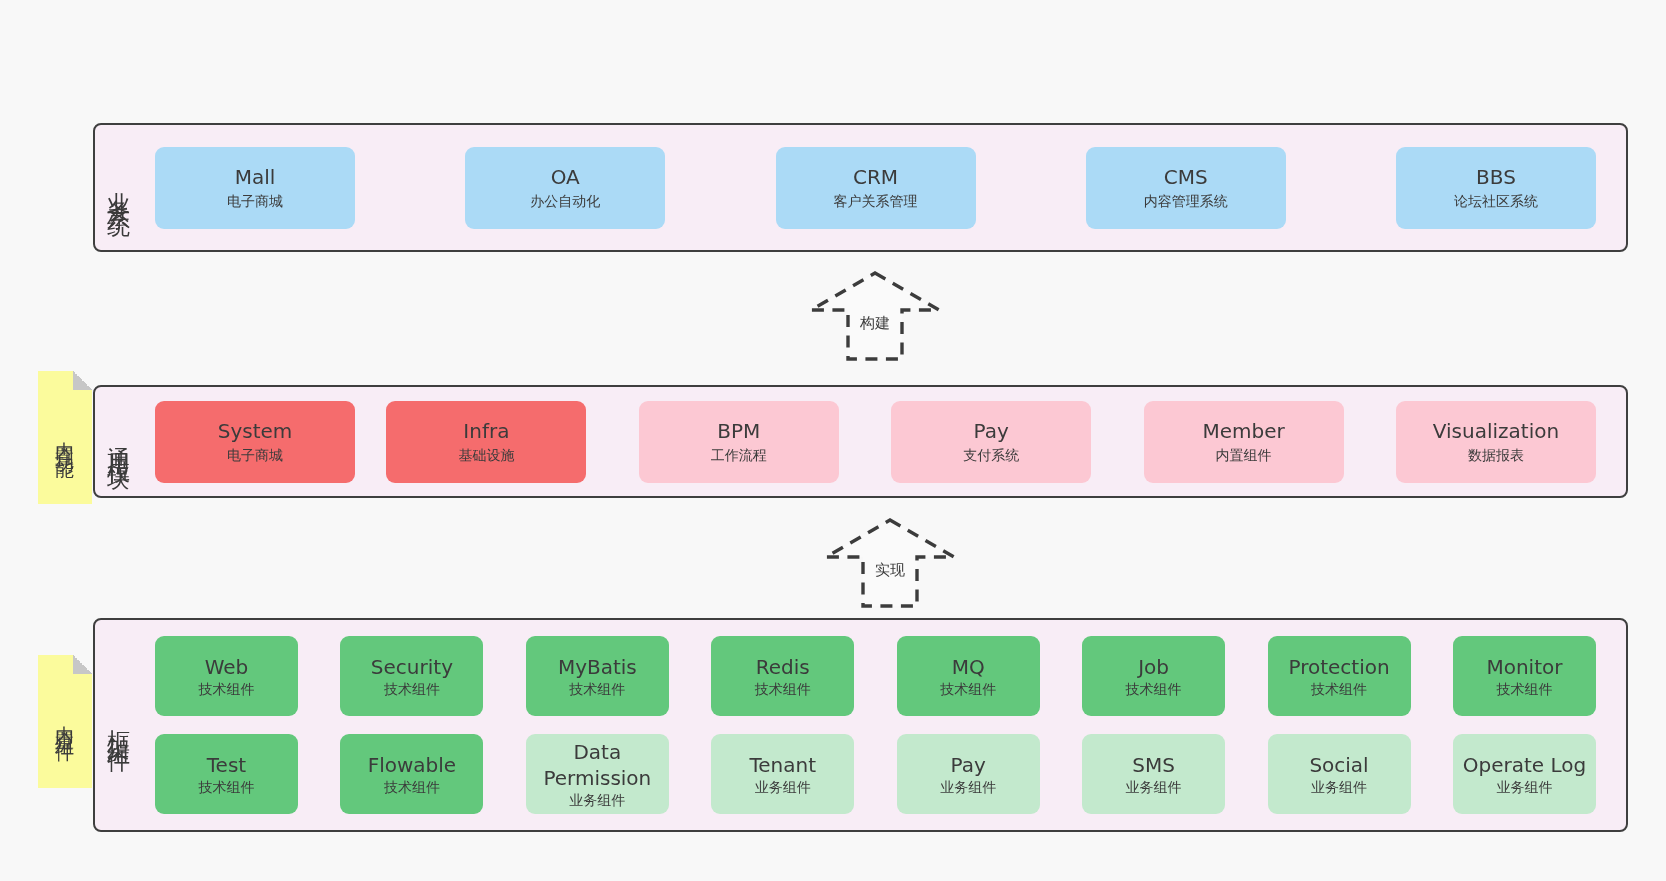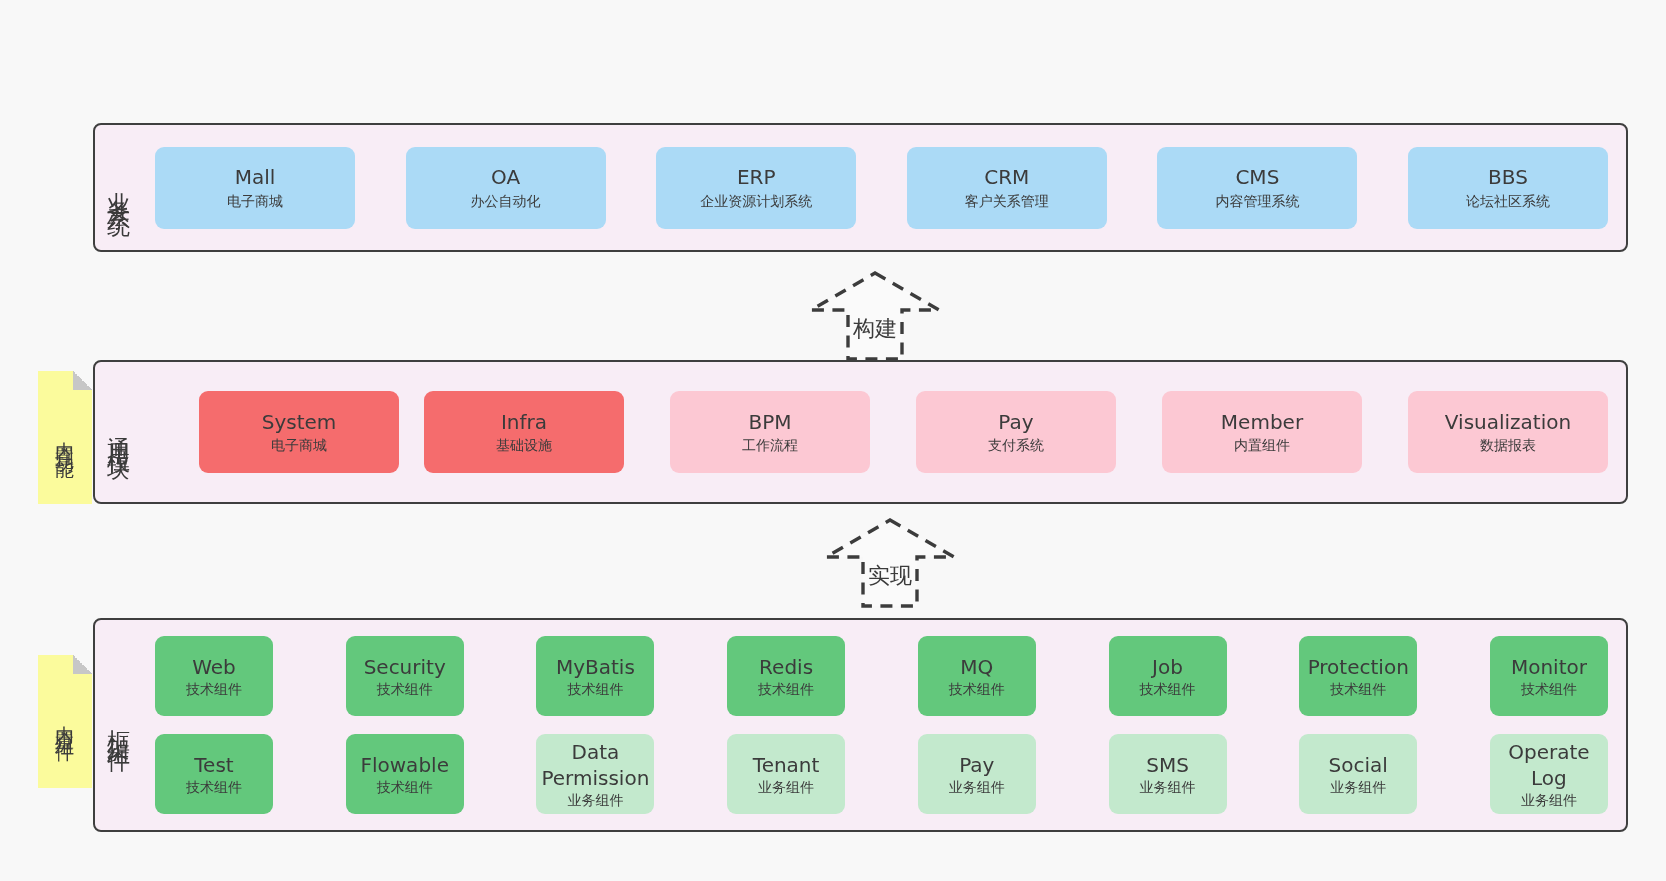--- a/index.html
+++ b/index.html
@@ -19,33 +19,33 @@
   }
   .panel-label{
     margin-left:12px;width:48px;display:flex;align-items:center;justify-content:flex-start;
     flex:none;
   }
   .v-text{
     writing-mode:vertical-lr;text-orientation:upright;
     letter-spacing:7px;line-height:1;font-size:23px;color:#3a3a3a;
   }
   .panel-content{flex:1;display:flex;align-items:center;justify-content:space-between;
-    padding-right:18px;}
+    padding-right:30px;}
   .panel-content.two-rows{flex-direction:column;justify-content:center;align-items:stretch;gap:18px;}
   .row{display:flex;justify-content:space-between;align-items:center;}
 
   .box{
     box-sizing:border-box;border-radius:9px;
     display:flex;flex-direction:column;justify-content:center;align-items:center;
     text-align:center;line-height:1.42;
   }
   .box-name{font-size:20px;}
   .box-desc{font-size:14px;}
   .w6{width:200px;height:82px;}
-  .w8{width:118px;height:80px;line-height:1.3;}
+  .w8{width:143px;height:80px;line-height:1.3;}
   .blue{background:var(--blue);}
   .red{background:var(--red);}
   .pink{background:var(--pink);margin-left:21px;}
   .green{background:var(--green);}
   .green-light{background:var(--green-light);}
 
   .note{
     position:absolute;left:38px;width:54px;height:133px;background:var(--note-yellow);
     display:flex;align-items:center;justify-content:center;z-index:2;
   }
@@ -55,44 +55,40 @@
   }
   .note .v-text{font-size:19px;letter-spacing:6px;}
 
   .arrow{position:absolute;width:140px;height:92px;z-index:1;}
   .arrow svg{display:block;width:140px;height:92px;}
   .arrow path{
     fill:#fafafa;stroke:#3c3c3c;stroke-width:3.4;stroke-dasharray:12 8.5;
   }
   .arrow-label{
     position:absolute;top:44px;left:50%;transform:translateX(-50%);
-    font-size:22px;background:#fafafa;padding:0 3px;white-space:nowrap;
+    font-size:15px;background:#fafafa;padding:0 3px;white-space:nowrap;
   }
 </style>
 </head>
 <body>
 
 <div class="canvas">
 
   <div class="panel" style="top:123px;height:129px;">
     <div class="panel-label">
       <span class="v-text">业务系统</span>
     </div>
     <div class="panel-content">
       <div class="box blue w6">
         <div class="box-name">Mall</div>
         <div class="box-desc">电子商城</div>
       </div>
       <div class="box blue w6">
         <div class="box-name">OA</div>
         <div class="box-desc">办公自动化</div>
-      </div>
-      <div class="box blue w6">
-        <div class="box-name">ERP</div>
-        <div class="box-desc">企业资源计划系统</div>
       </div>
       <div class="box blue w6">
         <div class="box-name">CRM</div>
         <div class="box-desc">客户关系管理</div>
       </div>
       <div class="box blue w6">
         <div class="box-name">CMS</div>
         <div class="box-desc">内容管理系统</div>
       </div>
       <div class="box blue w6">
@@ -107,21 +103,21 @@
       <path d="M70 3 L134 40 L97 40 L97 89 L43 89 L43 40 L6 40 Z"></path>
     </svg>
     <span class="arrow-label">构建</span>
   </div>
 
   <div class="note" style="top:371px;">
     <span class="fold"></span>
     <span class="v-text">内置功能</span>
   </div>
 
-  <div class="panel" style="top:360px;height:144px;gap:44px;">
+  <div class="panel" style="top:385px;height:113px;">
     <div class="panel-label">
       <span class="v-text">通用模块</span>
     </div>
     <div class="panel-content">
       <div class="box red w6">
         <div class="box-name">System</div>
         <div class="box-desc">电子商城</div>
       </div>
       <div class="box red w6">
         <div class="box-name">Infra</div>

